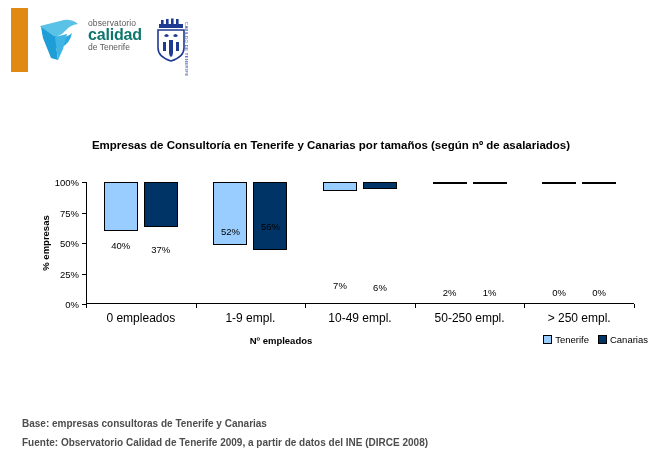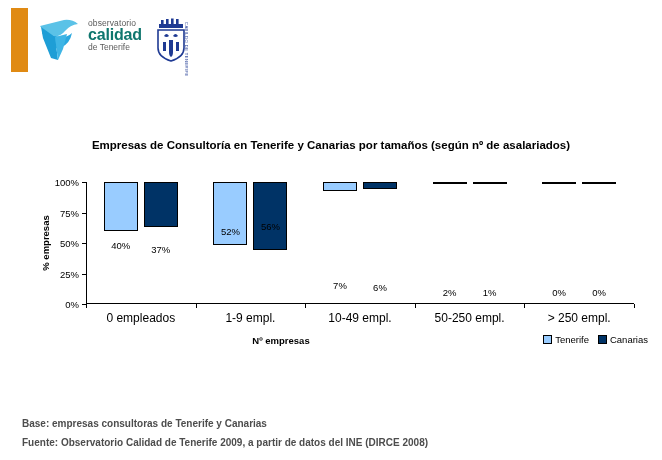--- a/index.html
+++ b/index.html
@@ -376,21 +376,21 @@
         </div>
       </div>
   <div class="x-tick" style="left: 109.6px;"></div>
       <div class="x-tick" style="left: 219.2px;"></div>
       <div class="x-tick" style="left: 328.8px;"></div>
       <div class="x-tick" style="left: 438.4px;"></div>
       <div class="x-tick" style="left: 548px;"></div>
       <div class="x-tick" style="left: 0px;"></div>
     </div>
 
-  <div id="x-title">Nº empresas</div>
+  <div id="x-title">Nº empleados</div>
 
   <div id="legend">
       <div class="legend-item">
         <span class="legend-swatch s0"></span>
         <span>Tenerife</span>
       </div>
       <div class="legend-item">
         <span class="legend-swatch s1"></span>
         <span>Canarias</span>
       </div>

